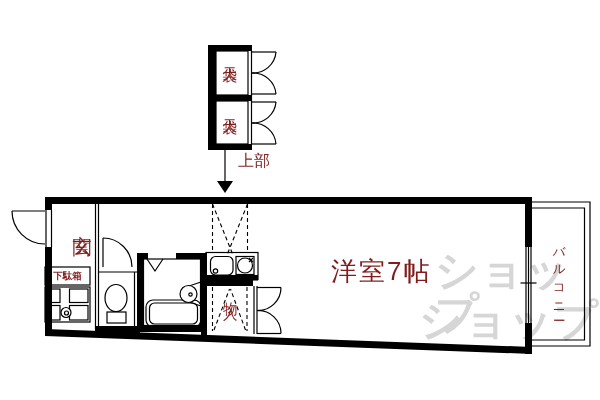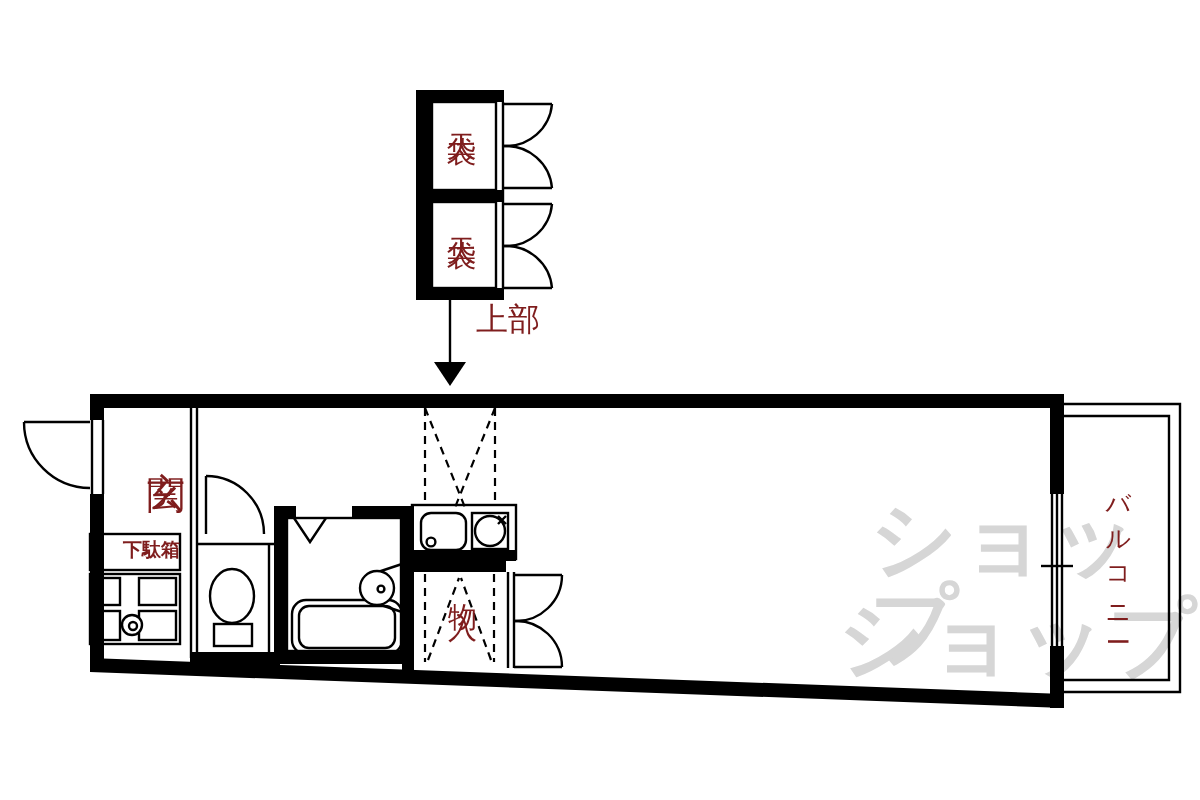--- a/index.html
+++ b/index.html
@@ -158,17 +158,18 @@
         <line x1="214" y1="330" x2="229.5" y2="289"></line>
         <line x1="245.5" y1="330" x2="230.5" y2="289"></line>
       </g>
     </g>
   </svg>
 
   <div class="lbl v lbl-tenbukuro" style="left:222px;top:55px;">天袋</div>
   <div class="lbl v lbl-tenbukuro" style="left:222px;top:107px;">天袋</div>
   <div class="lbl lbl-jobu" style="left:238px;top:153px;">上部</div>
   <div class="lbl v lbl-genkan" style="left:72px;top:220px;">玄関</div>
-  <div class="lbl lbl-getabako" style="left:45px;top:271px;text-align:right;">下駄箱</div>
+  <div class="lbl lbl-getabako" style="left:45px;top:271px;">下駄箱</div>
   <div class="lbl v lbl-mononoire" style="left:222px;top:290px;">物入</div>
+  <div class="lbl lbl-yoshitsu" style="left:331px;top:258px;">洋室7帖</div>
   <div class="lbl v lbl-balcony" style="left:552px;top:237px;">バルコニー</div>
 
 </div>
 
 </body></html>

